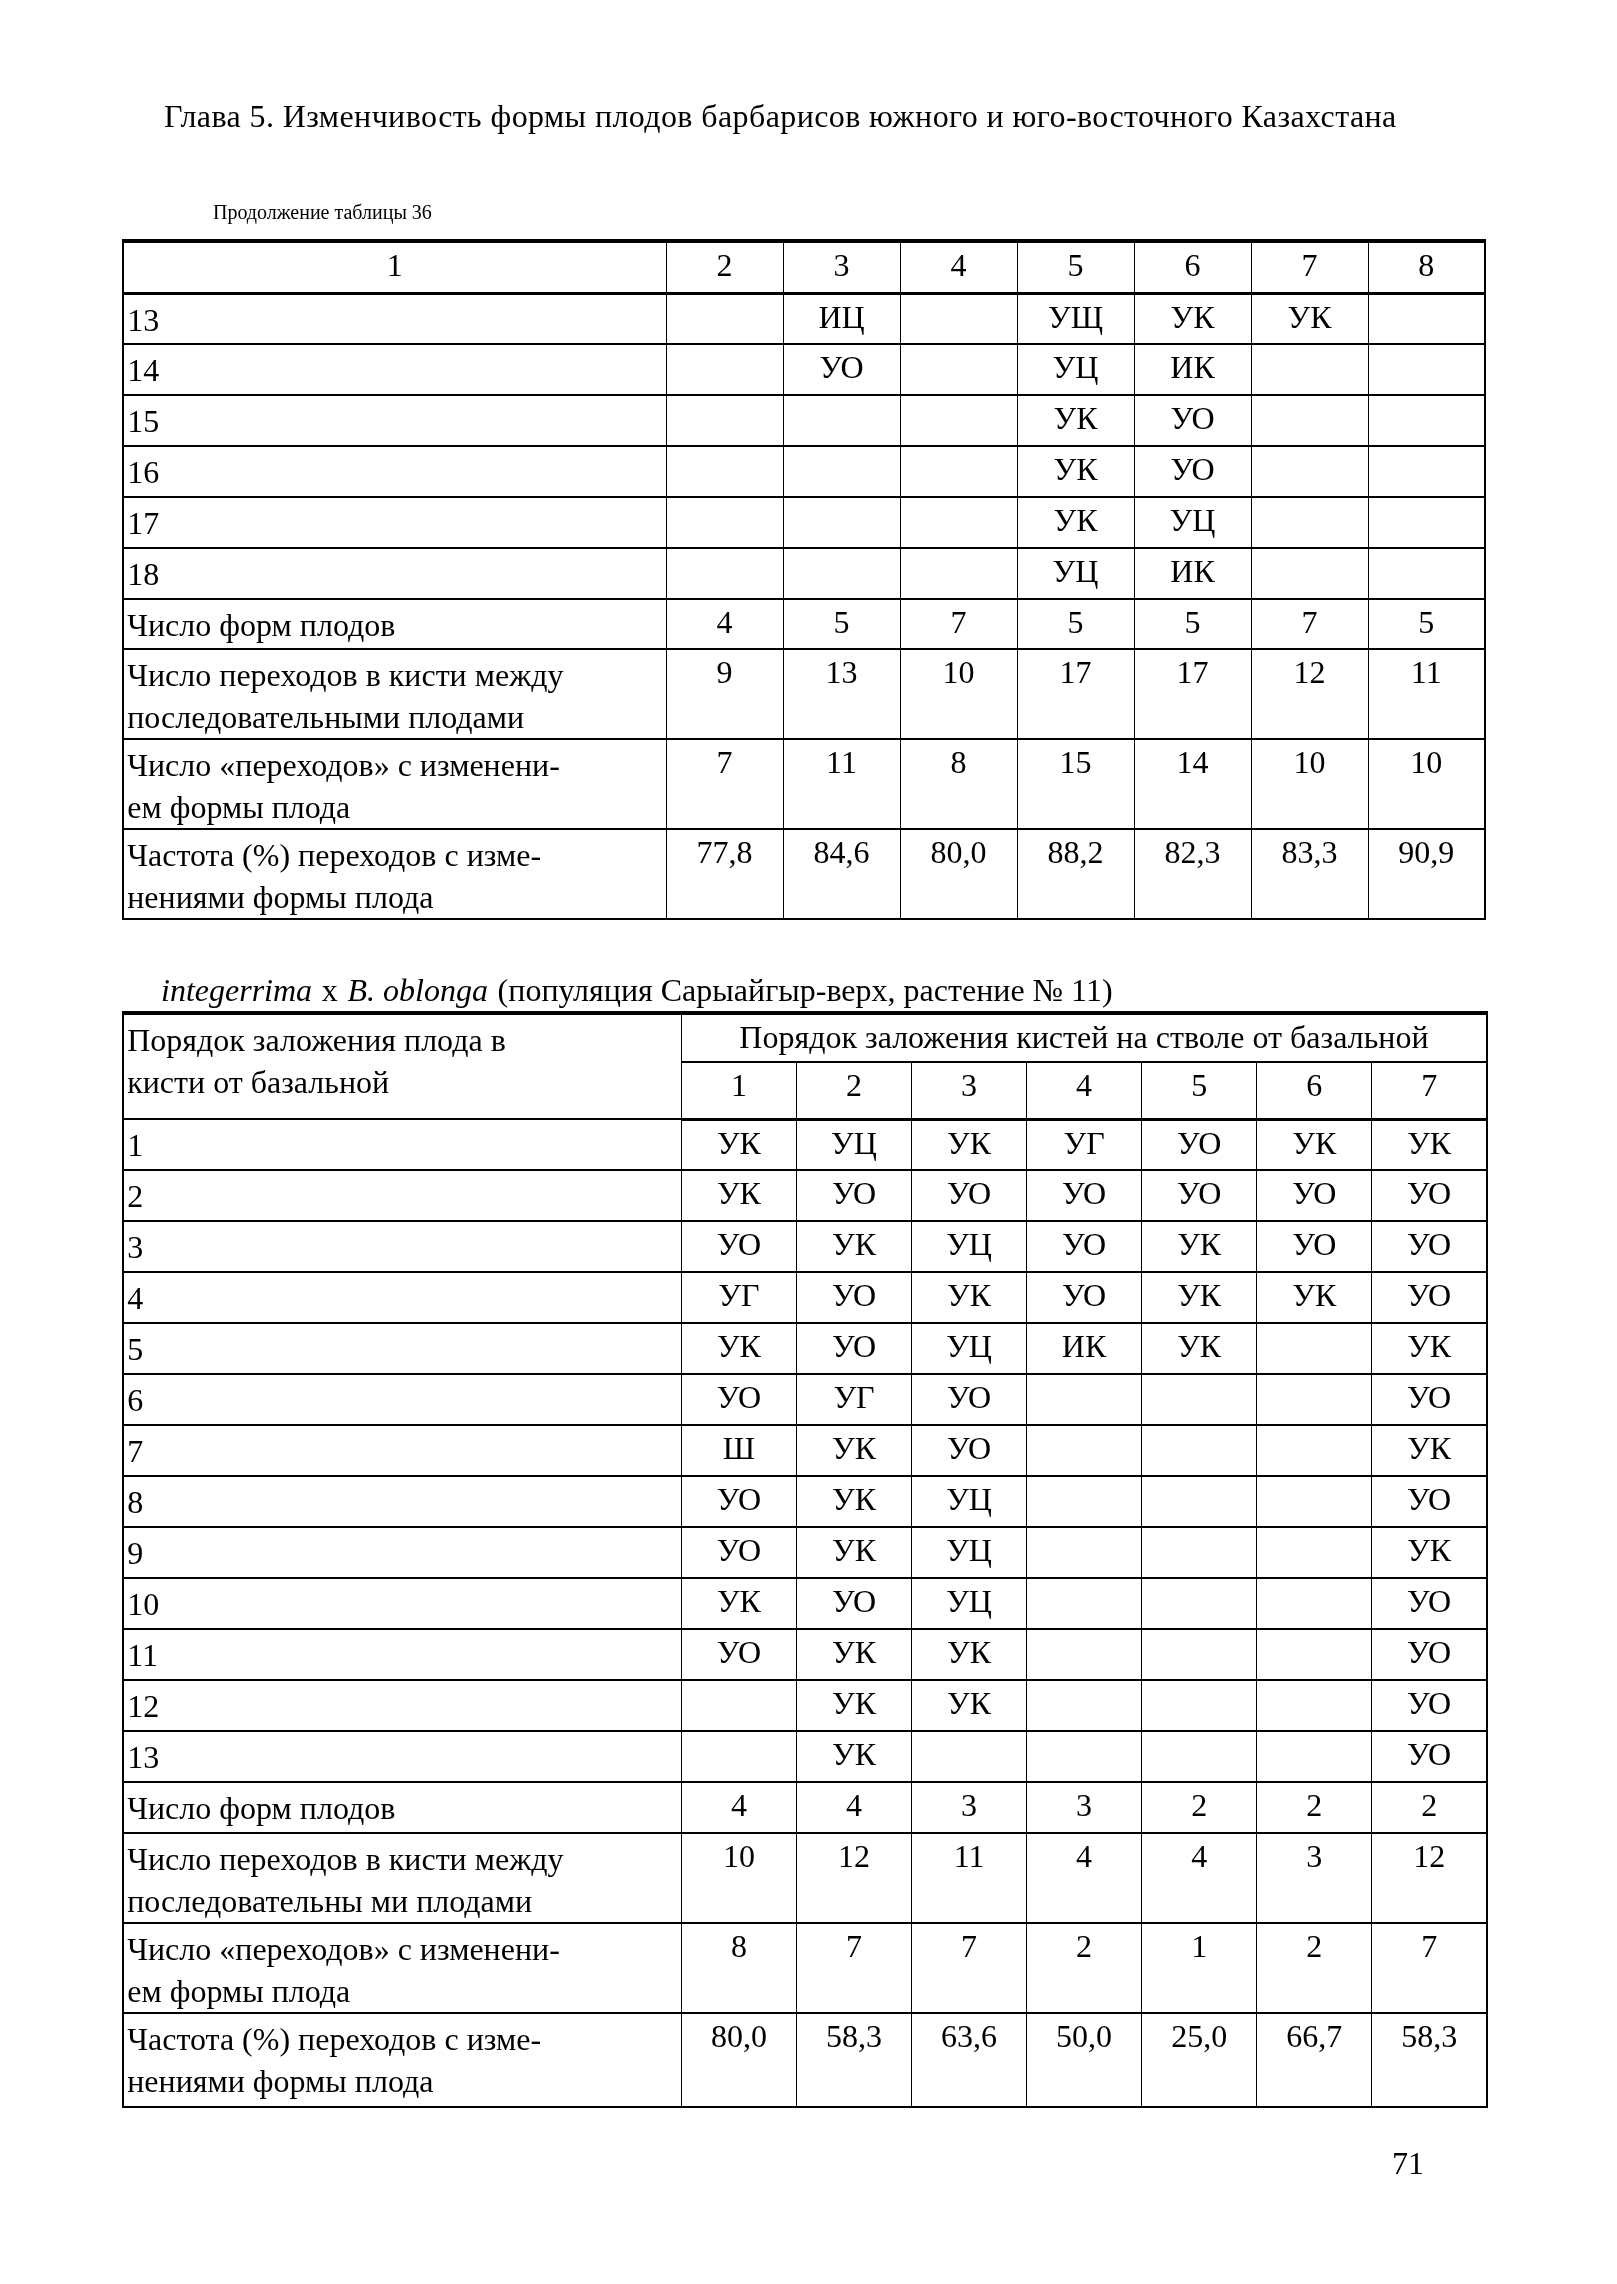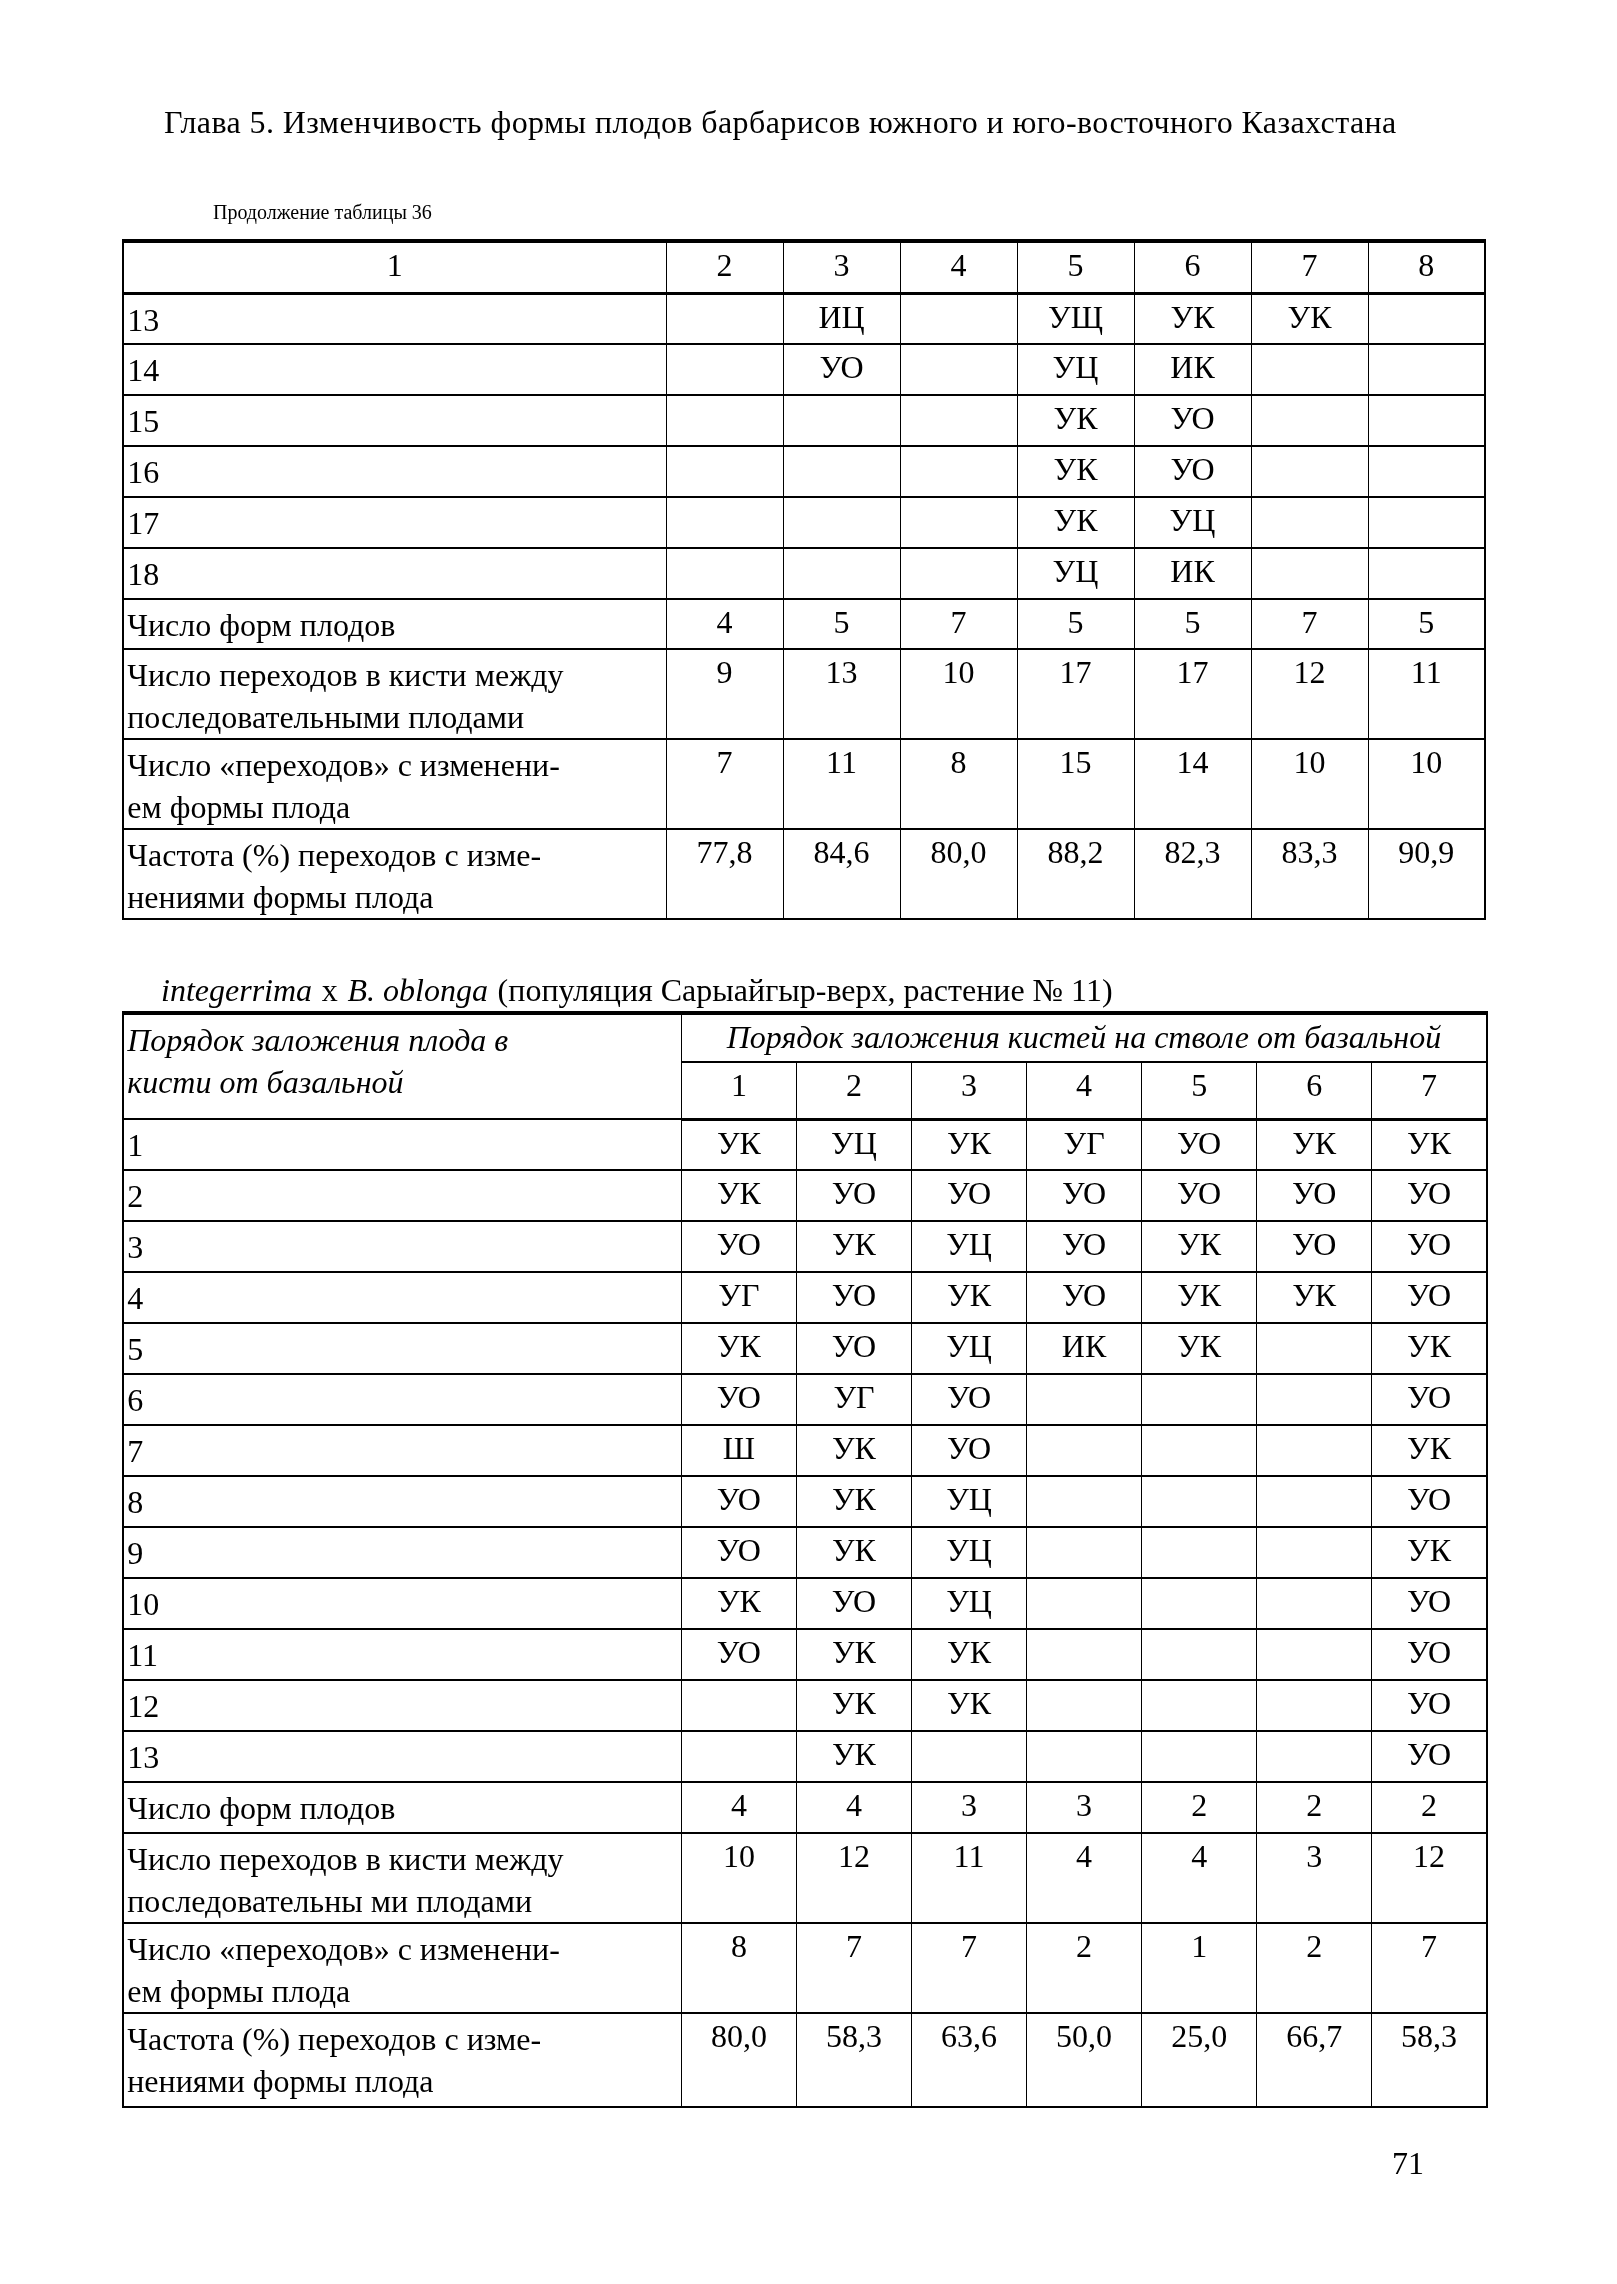--- a/index.html
+++ b/index.html
@@ -5,21 +5,21 @@
   html,body{margin:0;padding:0;background:#888;}
   .page{
     position:relative;
     width:1618px;height:2284px;
     background:#ffffff;
     font-family:"Liberation Serif","DejaVu Serif",serif;
     color:#000;
     overflow:hidden;
   }
   .chapter{
-    position:absolute;left:164px;top:104px;
+    position:absolute;left:164px;top:98px;
     font-size:32px;white-space:nowrap;letter-spacing:0.4px;
   }
   .t36cap{
     position:absolute;left:213px;top:201px;
     font-size:20px;white-space:nowrap;
   }
   .t37cap1{
     position:absolute;left:206px;top:933px;
     font-size:32px;white-space:nowrap;
   }
@@ -56,21 +56,21 @@
   td.val{text-align:center;}
   td.hnum{text-align:center;}
   .ln{display:block;}
   #t36 tr.rh{height:52px;}
   #t36 tr.rd{height:51px;}
   #t36 tr.rs1{height:50px;}
   #t36 tr.rs2{height:87px;}
   #t36 tr.rs3{height:90px;}
   #t36 tr.rs4{height:85px;}
   #t36 tr.rh td{border-bottom:3.2px solid #000;}
-  #t37 tr.hr1{height:49px;font-style:italic;}
+  #t37 tr.hr1{height:49px;}
   #t37 tr.hr2{height:57px;}
   #t37 tr.rd{height:51px;}
   #t37 tr.rs1{height:51px;}
   #t37 tr.rs2{height:89px;}
   #t37 tr.rs3{height:89px;}
   #t37 tr.rs4{height:94px;}
   #t37 td.grouphead{text-align:center;border-bottom:2.4px solid #000;margin-top:18px;}
   #t37 tr.hr2 td{border-bottom:3.2px solid #000;}
   i{font-style:italic;}
 </style>

